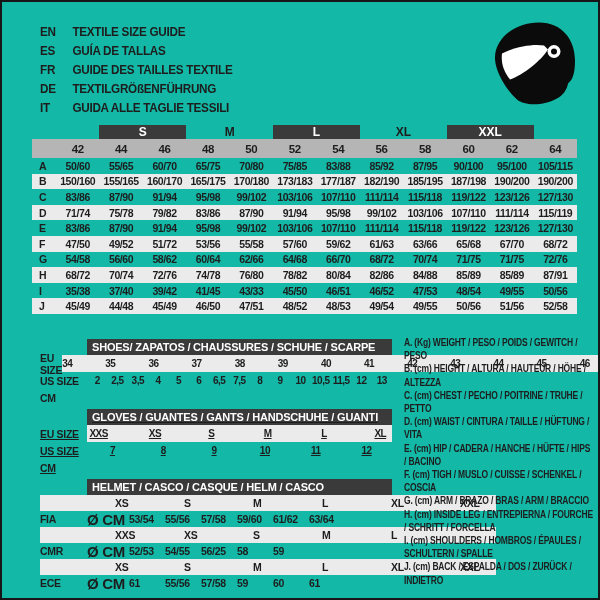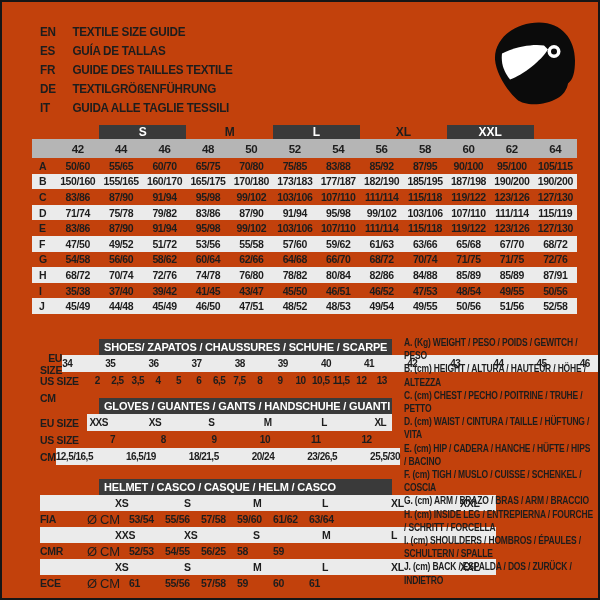--- a/index.html
+++ b/index.html
@@ -1,18 +1,18 @@
 <!DOCTYPE html>
 <html><head>
 <meta charset="utf-8">
 <style>
   * { margin:0; padding:0; box-sizing:border-box; }
   html,body { width:600px; height:600px; background:#fff; }
   body { font-family:"Liberation Sans", sans-serif; color:#1d1d1d; }
-  .page { position:relative; width:600px; height:600px; background:#c2410c; border:2px solid #161616; overflow:hidden; }
+  .page { position:relative; width:600px; height:600px; background:#14b8a6; border:2px solid #161616; overflow:hidden; }
 
   
   .langs { position:absolute; left:38px; top:20px; transform:scaleX(.9); transform-origin:0 0; }
   .lang-row { display:flex; height:19px; align-items:center; font-weight:700; font-size:13px; letter-spacing:-.3px; white-space:nowrap; }
   .lang-code { width:36px; }
 
   
   .helmet-wrap { position:absolute; left:487px; top:13px; width:92px; height:96px; }
 
   
@@ -22,32 +22,32 @@
   .mcell { display:flex; align-items:center; justify-content:center;
     font-size:10.5px; font-weight:700; letter-spacing:-.4px; white-space:nowrap; }
   .group { font-size:12px; letter-spacing:0; }
   .dark  { background:#3a3a3a; color:#fff; }
   .szrow { background:#b5b5b5; font-size:11.5px; }
   .stripe{ background:#ebebeb; }
   .letter{ justify-content:flex-start; padding-left:7px; }
 
   
   .ltable { position:absolute; left:38px; width:352px; }
-  .shoes  { top:337px; } .gloves { top:396px; } .helm { top:477px; }
+  .shoes  { top:337px; } .gloves { top:407px;text-decoration:underline; } .helm { top:477px; }
   .trow   { display:flex; height:17px; }
-  .hrow   { height:16px;gap:12px; }
+  .hrow   { height:16px; }
   .helm .trow { height:16px; }
-  .tlabel { width:47px; display:flex; align-items:center; font-weight:700; font-size:10.5px; letter-spacing:-.3px;text-align:right; }
+  .tlabel { width:47px; display:flex; align-items:center; font-weight:700; font-size:10.5px; letter-spacing:-.3px; }
   .tbar   { flex:1; background:#3a3a3a; color:#fff; display:flex; align-items:center;
             padding-left:5px; font-weight:700; font-size:11px; letter-spacing:-.2px; white-space:nowrap; }
   .tcells { flex:1; display:flex; }
   .shade  { background:#ebebeb;gap:33px; }
   .tcell  { flex:1; display:flex; align-items:center; justify-content:center;
             font-size:10px; font-weight:700; letter-spacing:-.5px; white-space:nowrap; }
-  .hunit  { width:42px; display:flex; align-items:center; font-weight:400; font-size:13px; letter-spacing:-.3px; }
+  .hunit  { width:42px; display:flex; align-items:center; font-weight:700; font-size:15px; letter-spacing:-.3px; }
   .hcell  { width:36px; display:flex; align-items:center; font-size:10.5px; font-weight:700; letter-spacing:-.3px; }
 
   
   .legend { position:absolute; left:402px; top:334px; width:224px;
             transform:scaleX(.85); transform-origin:0 0; }
   .legend-item { font-size:10px; font-weight:700; line-height:13.2px; letter-spacing:-.2px; }
 </style>
 </head>
 <body>
 
@@ -208,21 +208,21 @@
       <div class="mcell val stripe">82/86</div>
       <div class="mcell val stripe">84/88</div>
       <div class="mcell val stripe">85/89</div>
       <div class="mcell val stripe">85/89</div>
       <div class="mcell val stripe">87/91</div>
       <div class="mcell letter">I</div>
       <div class="mcell val">35/38</div>
       <div class="mcell val">37/40</div>
       <div class="mcell val">39/42</div>
       <div class="mcell val">41/45</div>
-      <div class="mcell val">43/47</div>
+      <div class="mcell val">43/33</div>
       <div class="mcell val">45/50</div>
       <div class="mcell val">46/51</div>
       <div class="mcell val">46/52</div>
       <div class="mcell val">47/53</div>
       <div class="mcell val">48/54</div>
       <div class="mcell val">49/55</div>
       <div class="mcell val">50/56</div>
       <div class="mcell letter stripe">J</div>
       <div class="mcell val stripe">45/49</div>
       <div class="mcell val stripe">44/48</div>
@@ -309,28 +309,20 @@
           <div class="tcell">7</div>
           <div class="tcell">8</div>
           <div class="tcell">9</div>
           <div class="tcell">10</div>
           <div class="tcell">11</div>
           <div class="tcell">12</div>
         </div>
       </div>
       <div class="trow">
         <div class="tlabel">CM</div>
-        <div class="tcells shade">
-          <div class="tcell">12,5/16,5</div>
-          <div class="tcell">16,5/19</div>
-          <div class="tcell">18/21,5</div>
-          <div class="tcell">20/24</div>
-          <div class="tcell">23/26,5</div>
-          <div class="tcell">25,5/30</div>
-        </div>
       </div>
     </div>
   <div class="ltable helm">
       <div class="trow hrow">
         <div class="tlabel"></div>
         <div class="tbar">HELMET / CASCO / CASQUE / HELM / CASCO</div>
       </div>
       <div class="trow">
         <div class="tlabel"></div>
         <div class="tcells shade">

